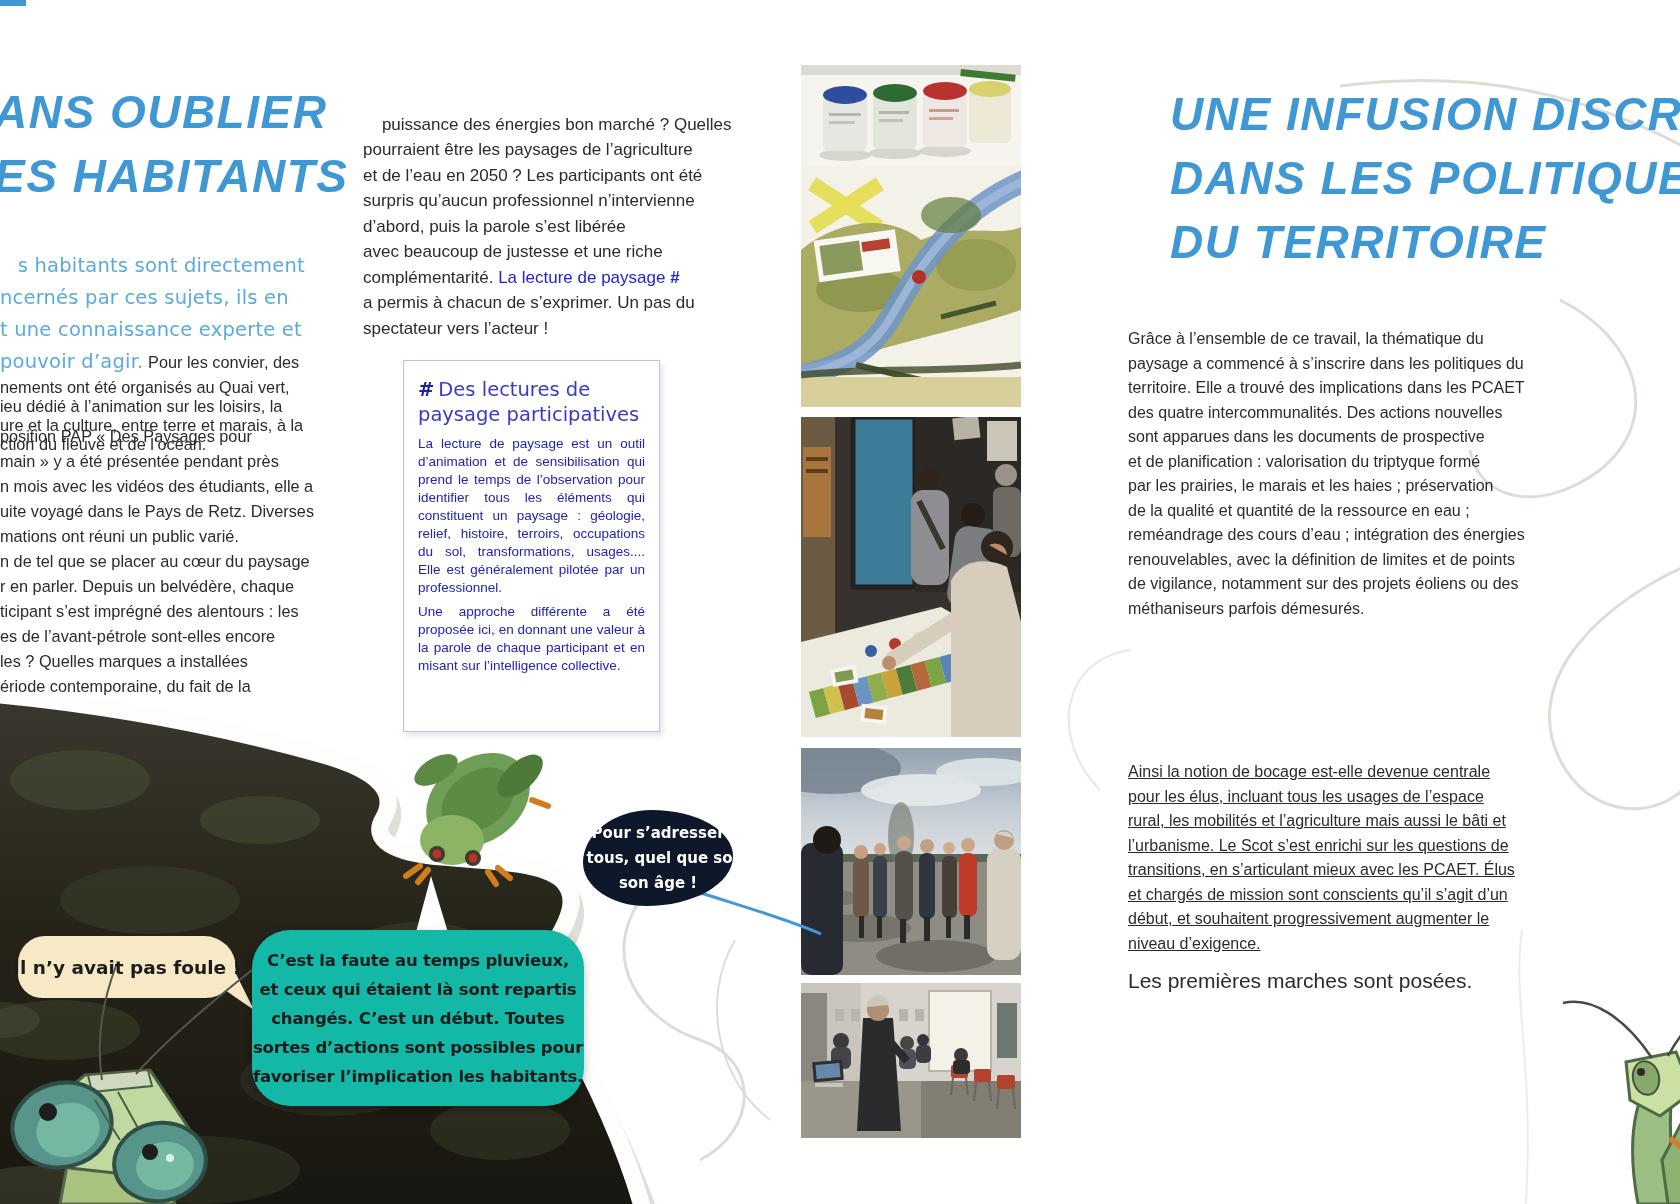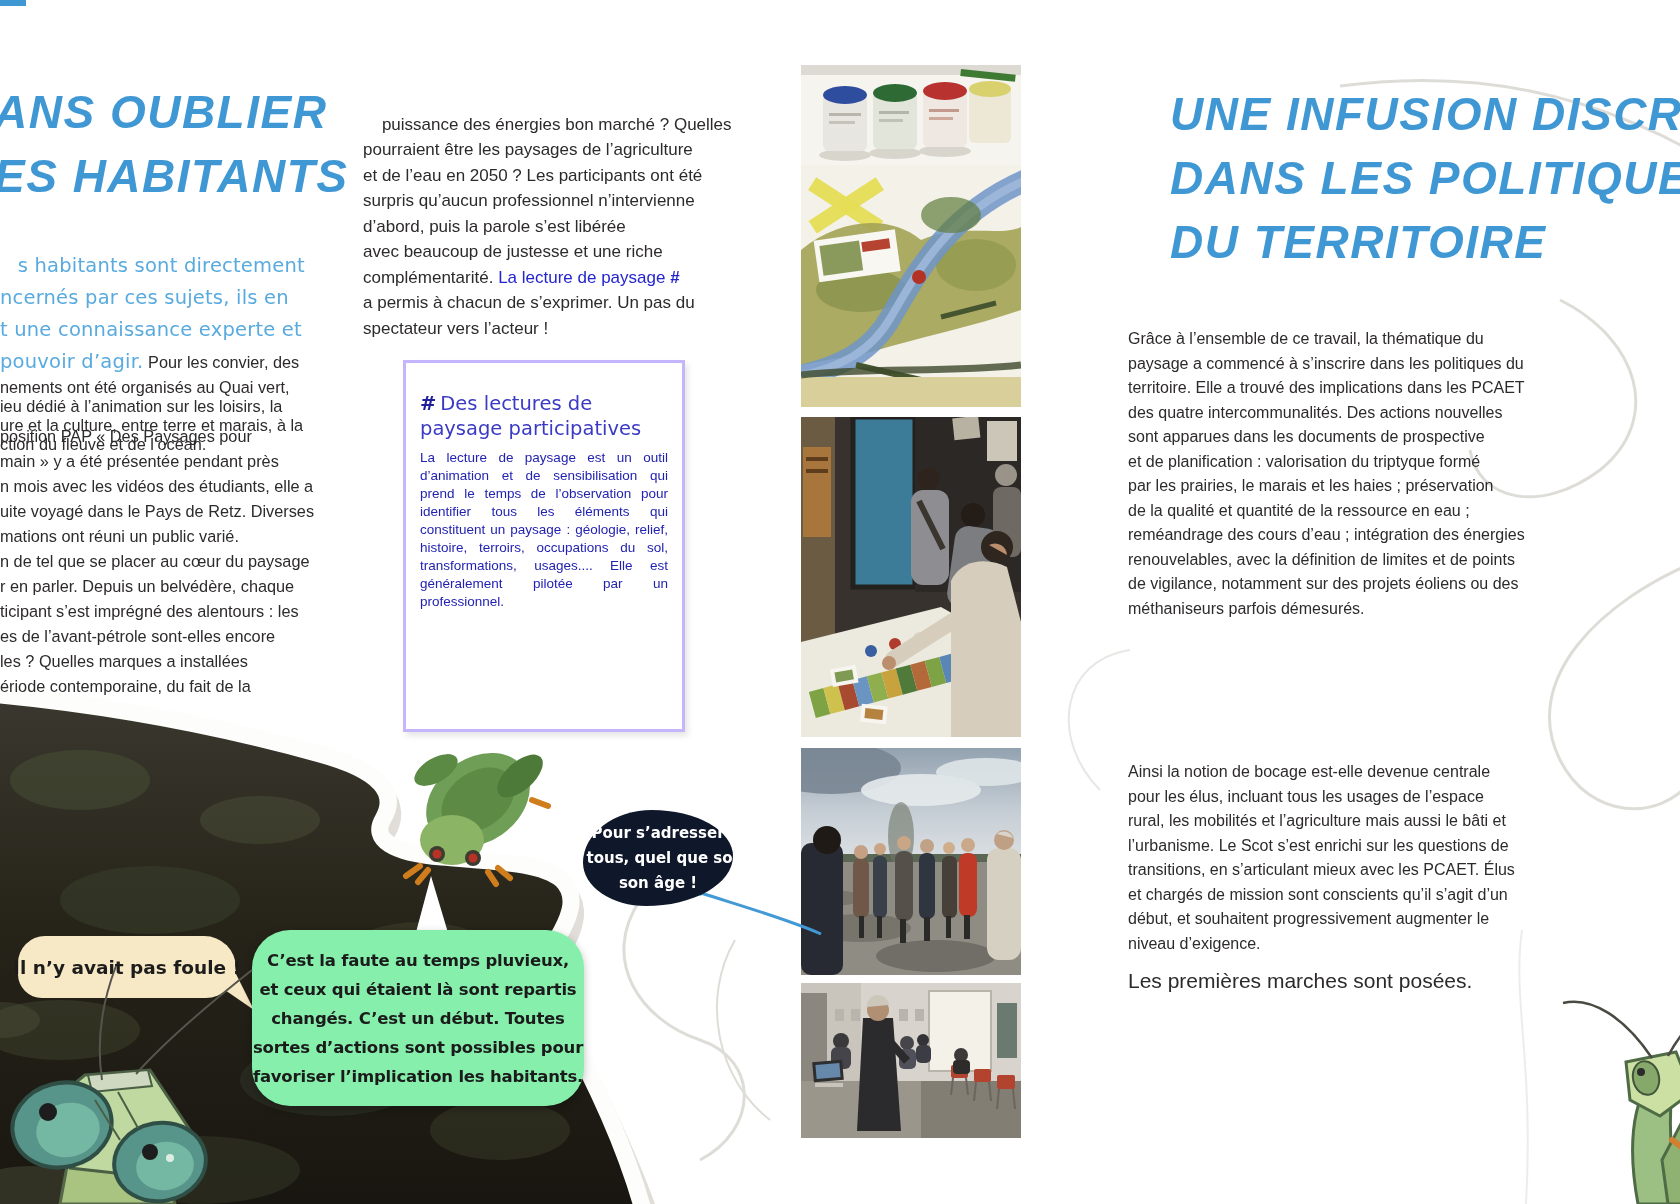--- a/index.html
+++ b/index.html
@@ -11,44 +11,44 @@
   .big-title{font-family:"Liberation Sans",sans-serif;font-weight:bold;font-style:italic;
              font-size:46px;line-height:64px;letter-spacing:1.5px;color:#3f98d3;z-index:3;}
   
   .body-txt{font-size:16.3px;line-height:25px;color:#2d2a2b;z-index:3;}
   .lead-blue{font-family:"DejaVu Sans",sans-serif;font-size:19.5px;line-height:32px;
              color:#58aadf;letter-spacing:.2px;}
   .lead-dark{font-family:"Liberation Sans",sans-serif;font-size:16.3px;color:#2d2a2b;}
   .mid-link{color:#2424cf;}
   .mid-hash{color:#2424cf;font-weight:bold;}
   
-  .infobox{left:403px;top:360px;width:282px;height:372px;background:#ffffff;
-           border:3px solid #c4b5fd;box-shadow:3px 4px 6px rgba(0,0,0,.10);
-           box-sizing:border-box;padding:28px 14px;z-index:3;}
+  .infobox{left:403px;top:360px;width:257px;height:372px;background:#ffffff;
+           border:1px solid #c4b5fd;box-shadow:3px 4px 6px rgba(0,0,0,.10);
+           box-sizing:border-box;padding:16px 14px;z-index:3;}
   .infobox h2{margin:0 0 8px 0;font-family:"DejaVu Sans",sans-serif;font-weight:normal;
               font-size:19.5px;line-height:25px;color:#3a3ac4;white-space:pre-line;}
   .infobox h2 .hash{font-weight:bold;color:#20209a;margin-right:4px;}
   .infobox p{margin:0 0 6px 0;font-family:Liberation Sans, sans-serif;font-size:13.5px;
              line-height:18px;color:#2222b2;text-align:justify;}
   
   .sub-blue{font-family:"DejaVu Sans",sans-serif;font-size:18.5px;line-height:25.5px;
             color:#58aadf;letter-spacing:.2px;z-index:3;}
   
   .photo{left:801px;width:220px;overflow:hidden;z-index:2;background:#ddd;}
   .photo svg{display:block;}
   
   .bubble{z-index:5;font-family:"DejaVu Sans",sans-serif;text-align:center;
           display:flex;align-items:center;justify-content:center;box-sizing:border-box;}
   .bubble-blue{left:583px;top:810px;width:150px;height:96px;background:#0f172a;
                border-radius:46% 54% 58% 42% / 55% 48% 52% 45%;
                color:#ffffff;font-weight:bold;font-size:15px;line-height:25px;}
   .bubble-cream{left:18px;top:936px;width:218px;height:62px;background:#f7e8c6;
                 border-radius:34px 40px 38px 30px;color:#1c1c1c;font-weight:bold;
                 font-size:18.5px;}
-  .bubble-white{left:252px;top:930px;width:332px;height:176px;background:#86efac;
+  .bubble-white{left:252px;top:930px;width:332px;height:176px;background:#14b8a6;
                 border-radius:38px;box-shadow:0 3px 9px rgba(0,0,0,.25);
                 color:#1b1b1b;font-weight:bold;font-size:16.5px;line-height:29px;
                 letter-spacing:-.2px;}
   .corner-mark{left:0;top:0;width:26px;height:6px;background:#3f98d3;z-index:3;}
   svg.layer{position:absolute;left:0;top:0;pointer-events:none;}
   .z1{z-index:1;} .z4{z-index:4;} .z6{z-index:6;}
 </style>
 </head>
 <body>
 
@@ -334,38 +334,39 @@
 avec beaucoup de justesse et une riche
 complémentarité. </span><span class="mid-link">La lecture de paysage </span><span class="mid-hash">#</span><span>
 a permis à chacun de s’exprimer. Un pas du
 spectateur vers l’acteur !</span>
   </div>
 
   <div class="abs infobox">
     <h2><span class="hash">#</span><span>Des lectures de
 paysage participatives</span></h2>
     <p>La lecture de paysage est un outil d’animation et de sensibilisation qui prend le temps de l’observation pour identifier tous les éléments qui constituent un paysage : géologie, relief, histoire, terroirs, occupations du sol, transformations, usages.... Elle est généralement pilotée par un professionnel.</p>
+    <p>Une approche différente a été proposée ici, en donnant une valeur à la parole de chaque participant et en misant sur l’intelligence collective.</p>
   </div>
 
   <div class="abs big-title pre" style="left:1170px;top:82px;width:620px;">UNE INFUSION DISCRÈTE
 DANS LES POLITIQUES
 DU TERRITOIRE</div>
   <div class="abs body-txt pre" style="left:1128px;top:327px;font-size:16px;line-height:24.5px;">Grâce à l’ensemble de ce travail, la thématique du
 paysage a commencé à s’inscrire dans les politiques du
 territoire. Elle a trouvé des implications dans les PCAET
 des quatre intercommunalités. Des actions nouvelles
 sont apparues dans les documents de prospective
 et de planification : valorisation du triptyque formé
 par les prairies, le marais et les haies ; préservation
 de la qualité et quantité de la ressource en eau ;
 reméandrage des cours d’eau ; intégration des énergies
 renouvelables, avec la définition de limites et de points
 de vigilance, notamment sur des projets éoliens ou des
 méthaniseurs parfois démesurés.</div>
-  <div class="abs body-txt pre" style="left:1128px;top:760px;font-size:16px;line-height:24.5px;">Ainsi la notion de bocage est-elle devenue centrale
+  <div class="abs body-txt pre" style="left:1128px;top:760px;font-size:16px;line-height:24.5px;text-decoration:underline;">Ainsi la notion de bocage est-elle devenue centrale
 pour les élus, incluant tous les usages de l’espace
 rural, les mobilités et l’agriculture mais aussi le bâti et
 l’urbanisme. Le Scot s’est enrichi sur les questions de
 transitions, en s’articulant mieux avec les PCAET. Élus
 et chargés de mission sont conscients qu’il s’agit d’un
 début, et souhaitent progressivement augmenter le
 niveau d’exigence.</div>
   <div class="abs body-txt pre" style="left:1128px;top:968px;font-size:21px;">Les premières marches sont posées.</div>
 
   <svg class="layer z4" width="1680" height="1204" viewBox="0 0 1680 1204">

